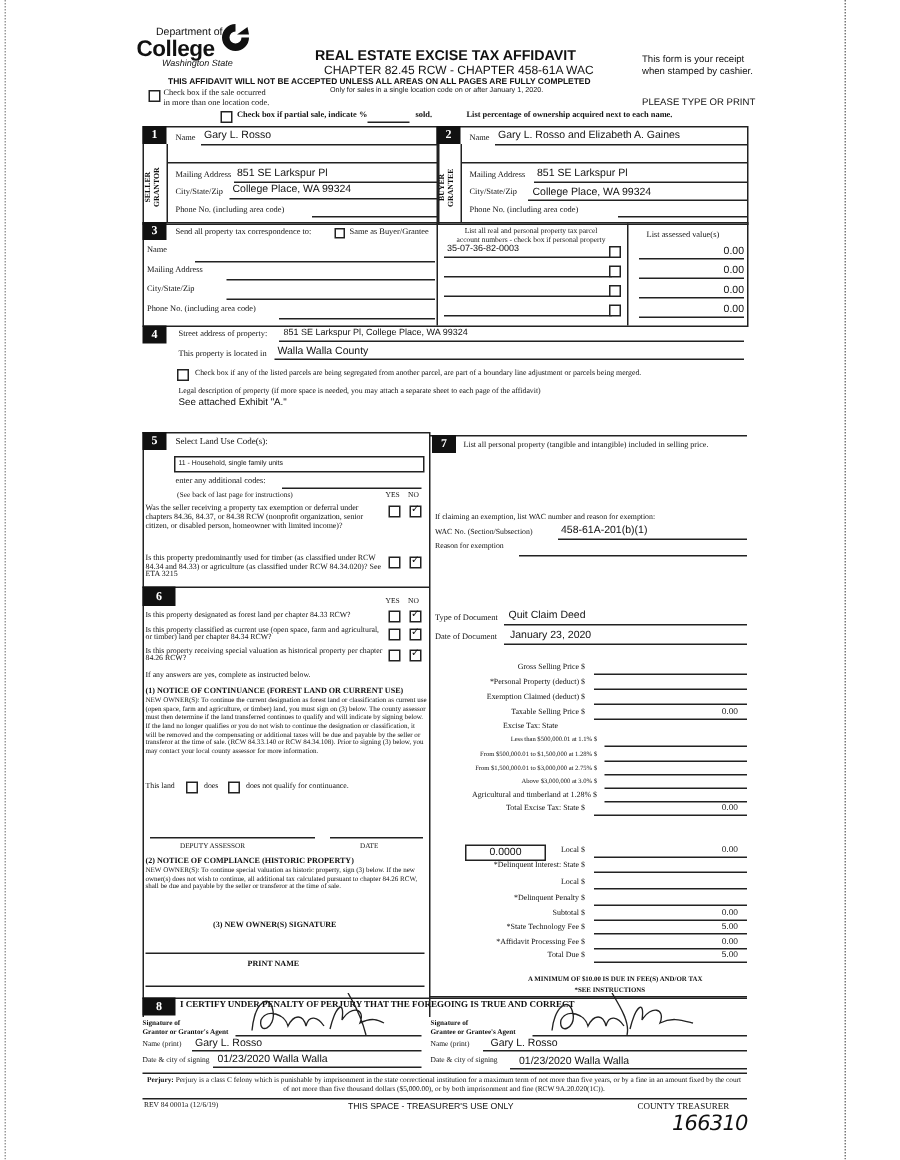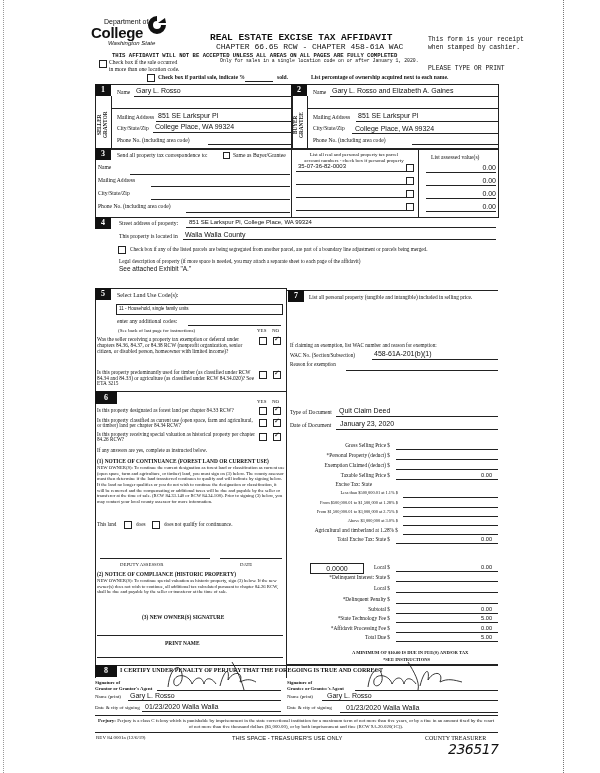--- a/index.html
+++ b/index.html
@@ -1,18 +1,18 @@
 <!DOCTYPE html>
 <html><head>
 <meta charset="utf-8">
 <style>
   html, body { margin:0; padding:0; background:#fff; }
   body { width:600px; height:773px; position:relative; overflow:hidden; font-family:"Liberation Serif", serif; color:#111; }
   .abs { position:absolute; }
-  .serif { font-family:Liberation Mono, monospace; }
+  .serif { font-family:Liberation Sans, sans-serif; }
   .sans { font-family:"Liberation Sans", sans-serif; }
   .lbl { font-size:5.6px; line-height:1.15; white-space:nowrap; }
   .val { font-family:"Liberation Sans", sans-serif; font-size:7px; white-space:nowrap; }
   .line { position:absolute; height:0; border-top:1px solid #222; }
   .vline { position:absolute; width:0; border-left:1px solid #222; }
   .box { position:absolute; border:1px solid #222; }
   .num { position:absolute; background:#111; color:#fff; font-family:"Liberation Serif", serif; font-weight:bold; font-size:8px; text-align:center; width:16px; height:12px; line-height:12px; }
   .cb { position:absolute; width:6px; height:6px; border:1px solid #222; background:#fff; }
   .cb.checked::after { content:"✓"; position:absolute; left:0; top:-3px; font-size:7px; line-height:8px; font-family:"DejaVu Sans", sans-serif; }
   .vert { position:absolute; font-size:5.2px; writing-mode:vertical-rl; transform:rotate(180deg); text-align:center; line-height:1.1; font-weight:bold; }
@@ -30,21 +30,21 @@
 <div>
   <div class="abs sans" style="left:104px;top:18px;font-size:7px;">Department of</div>
   <div class="abs sans bold" style="left:91px;top:24px;font-size:15px;letter-spacing:-0.3px;">College</div>
   <svg class="abs" style="left:146px;top:14px;" width="22" height="22" viewBox="0 0 22 22">
     <path d="M11 2 A9 9 0 1 0 20 11 L15 11 A4 4 0 1 1 11 7 Z" fill="#111"></path>
     <path d="M12 9 L19 4 L20 9 Z" fill="#111"></path>
   </svg>
   <div class="abs sans" style="left:108px;top:40px;font-size:6px;font-style:italic;">Washington State</div>
 
   <div class="abs serif bold" style="left:210px;top:32px;font-size:9.5px;">REAL ESTATE EXCISE TAX AFFIDAVIT</div>
-  <div class="abs serif" style="left:216px;top:42px;font-size:8px;">CHAPTER 66.65 RCW - CHAPTER 458-61A WAC</div>
+  <div class="abs serif" style="left:216px;top:42px;font-size:8px;">CHAPTER 82.45 RCW - CHAPTER 458-61A WAC</div>
   <div class="abs serif bold" style="left:112px;top:52px;font-size:5.6px;">THIS AFFIDAVIT WILL NOT BE ACCEPTED UNLESS ALL AREAS ON ALL PAGES ARE FULLY COMPLETED</div>
   <div class="abs serif" style="left:220px;top:58px;font-size:4.8px;">Only for sales in a single location code on or after January 1, 2020.</div>
 
   <div class="abs serif" style="left:428px;top:36px;font-size:6.4px;">This form is your receipt</div>
   <div class="abs serif" style="left:428px;top:44px;font-size:6.4px;">when stamped by cashier.</div>
   <div class="abs serif" style="left:428px;top:65px;font-size:6.4px;">PLEASE TYPE OR PRINT</div>
 
   <div class="cb" style="left:99px;top:60px;"></div>
   <div class="abs lbl" style="left:109px;top:59px;">Check box if the sale occurred</div>
   <div class="abs lbl" style="left:109px;top:66px;">in more than one location code.</div>
@@ -317,13 +317,13 @@
   <div class="abs val" style="left:346px;top:704px;font-size:7px;">01/23/2020 Walla Walla</div>
   <div class="line" style="left:340px;top:712px;width:158px;"></div>
 </div>
 
 <div class="line" style="left:95px;top:715px;width:403px;"></div>
 <div class="abs lbl" style="left:96px;top:718px;width:400px;white-space:normal;font-size:4.9px;line-height:1.25;text-align:center;"><b>Perjury:</b> <span>Perjury is a class C felony which is punishable by imprisonment in the state correctional institution for a maximum term of not more than five years, or by a fine in an amount fixed by the court of not more than five thousand dollars ($5,000.00), or by both imprisonment and fine (RCW 9A.20.020(1C)).</span></div>
 <div class="line" style="left:95px;top:732px;width:403px;"></div>
 <div class="abs lbl" style="left:96px;top:735px;font-size:5px;">REV 84 0001a (12/6/19)</div>
 <div class="abs lbl sans" style="left:232px;top:735px;font-size:5.8px;">THIS SPACE - TREASURER'S USE ONLY</div>
 <div class="abs lbl" style="left:425px;top:735px;font-size:6px;">COUNTY TREASURER</div>
-<div class="abs" style="left:448px;top:741px;font-family:'DejaVu Sans',sans-serif;font-size:14px;font-style:italic;letter-spacing:-0.5px;">236517</div>
+<div class="abs" style="left:448px;top:741px;font-family:'DejaVu Sans',sans-serif;font-size:14px;font-style:italic;letter-spacing:-0.5px;">166310</div>
 
 </body></html>

